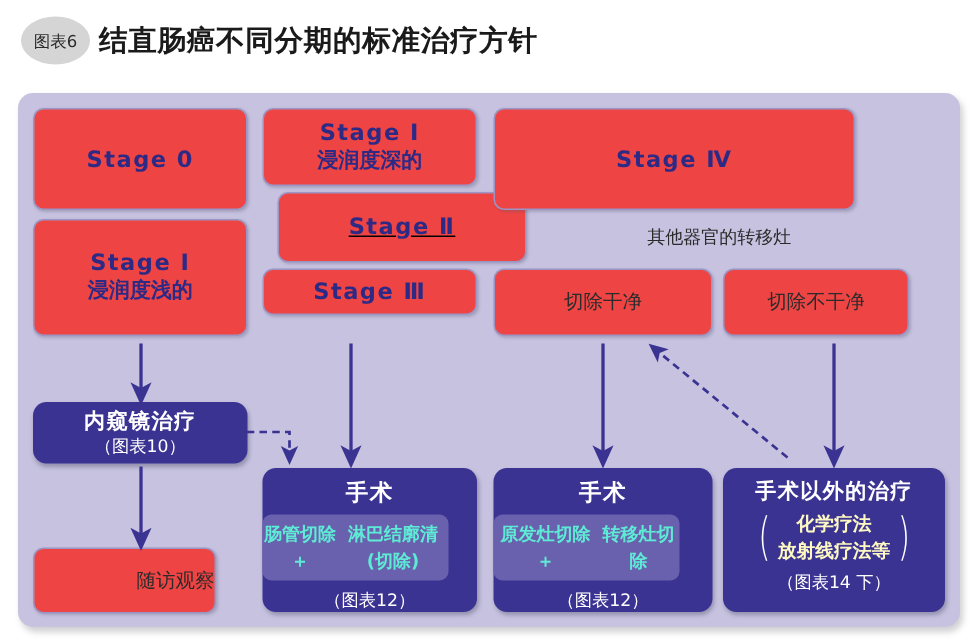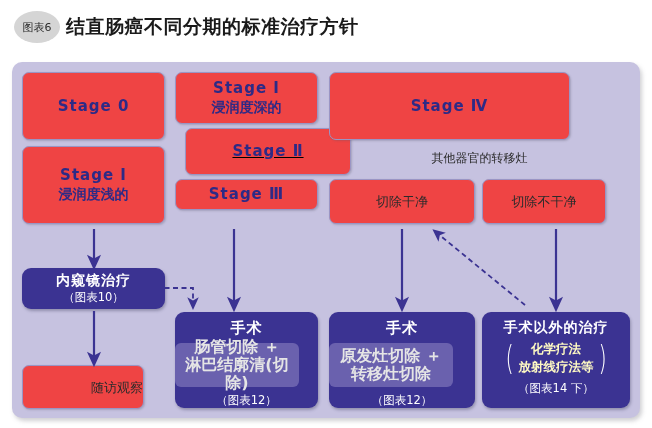--- a/index.html
+++ b/index.html
@@ -74,23 +74,23 @@
   .dbox-title{
     color:#ffffff;font-weight:bold;font-size:15px;
     letter-spacing:1px;white-space:nowrap;
   }
   .dbox-note{
     color:#ffffff;font-size:11.5px;white-space:nowrap;
   }
   .inner-box{
     background:#6a61ae;
     border-radius:6px;
-    color:#e5e5e5;font-weight:bold;font-size:16px;
+    color:#5eead4;font-weight:bold;font-size:12px;
     line-height:18px;
-    display:flex;flex-direction:column;
+    display:flex;flex-direction:row;
     align-items:center;justify-content:center;
     box-sizing:border-box;
   }
   .paren-wrap{
     display:flex;align-items:center;justify-content:center;
   }
   .paren{
     color:#ffffff;font-size:34px;font-weight:300;line-height:30px;
     transform:scaleX(0.62);
   }

